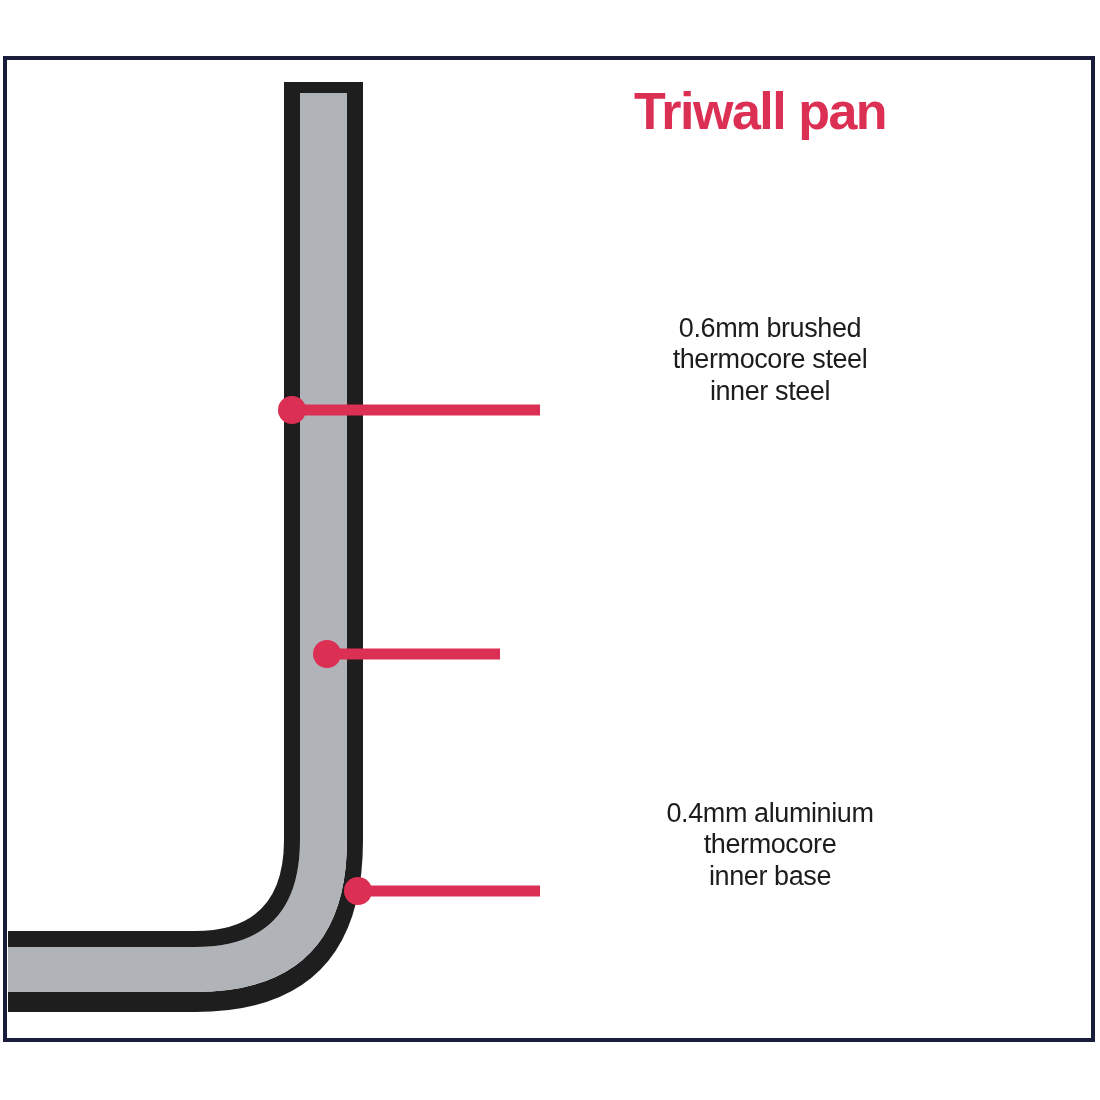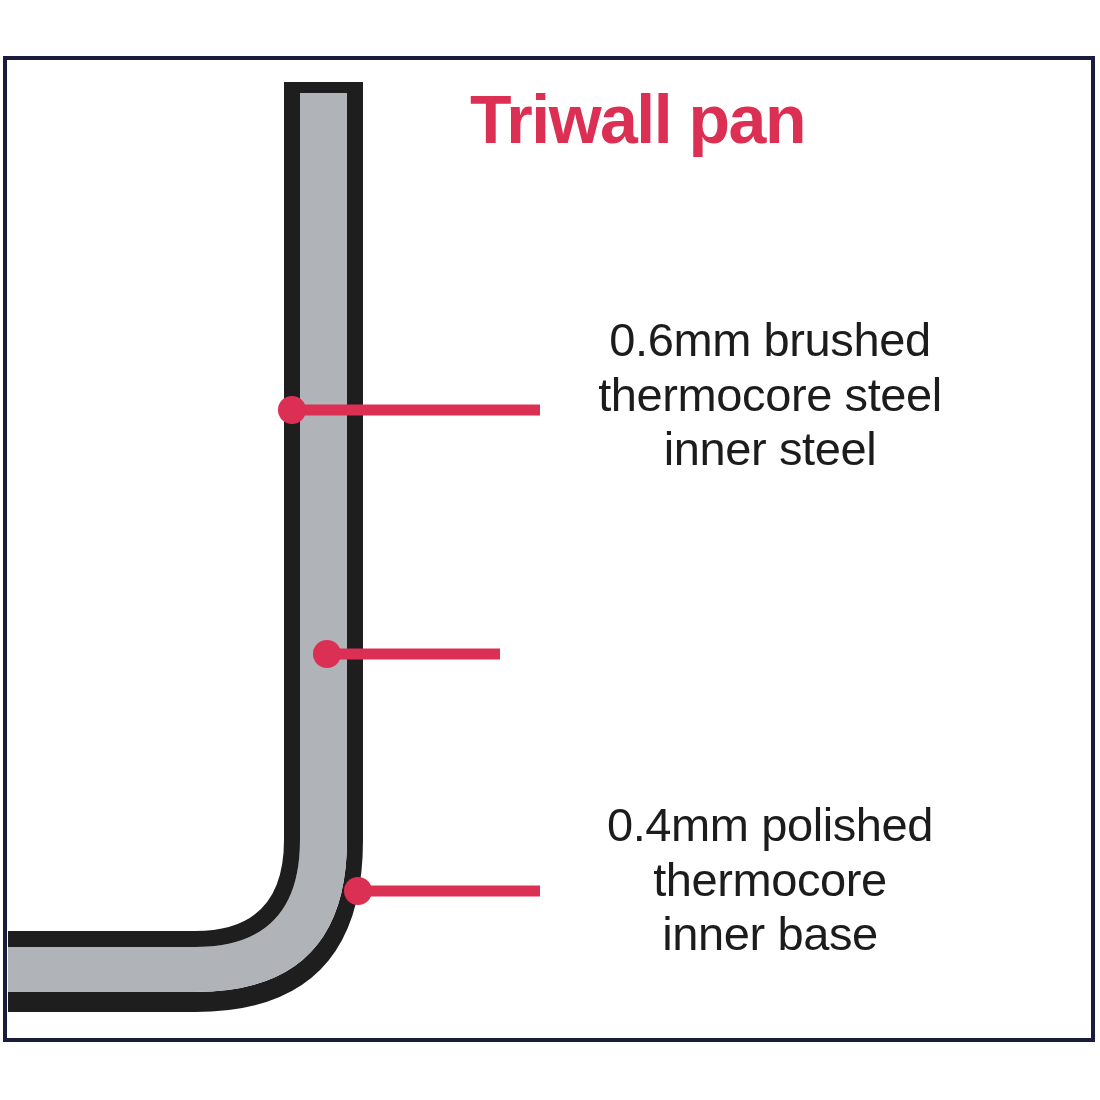--- a/index.html
+++ b/index.html
@@ -38,34 +38,35 @@
     width: 1100px;
     height: 1100px;
     pointer-events: none;
   }
   
   #title {
     position: absolute;
     left: 470px;
     top: 86px;
     width: 580px;
+    text-align: center;
     color: #dc2f54;
-    font-size: 68px;
+    font-size: 52px;
     line-height: 0.98;
     font-weight: 700;
     letter-spacing: -1.5px;
   }
   #title .ln { display: block; white-space: nowrap; }
 
   
   .label {
     position: absolute;
     text-align: center;
     color: #1c1c1c;
-    font-size: 47px;
+    font-size: 27px;
     line-height: 1.16;
     font-weight: 400;
     letter-spacing: -0.4px;
   }
   .label .ln { display: block; white-space: nowrap; }
 
   #label-0 { left: 505px; top: 313px; width: 530px; }
   #label-1 { left: 505px; top: 582px; width: 530px; }
   #label-2 { left: 505px; top: 798px; width: 530px; }
 </style>
@@ -131,18 +132,18 @@
   </div>
 
   <div class="label" id="label-0">
     <span class="ln">0.6mm brushed</span>
     <span class="ln">thermocore steel</span>
     <span class="ln">inner steel</span>
   </div>
 
 
   <div class="label" id="label-2">
-    <span class="ln">0.4mm polished</span>
+    <span class="ln">0.4mm aluminium</span>
     <span class="ln">thermocore</span>
     <span class="ln">inner base</span>
   </div>
 
 </div>
 
 </body></html>

